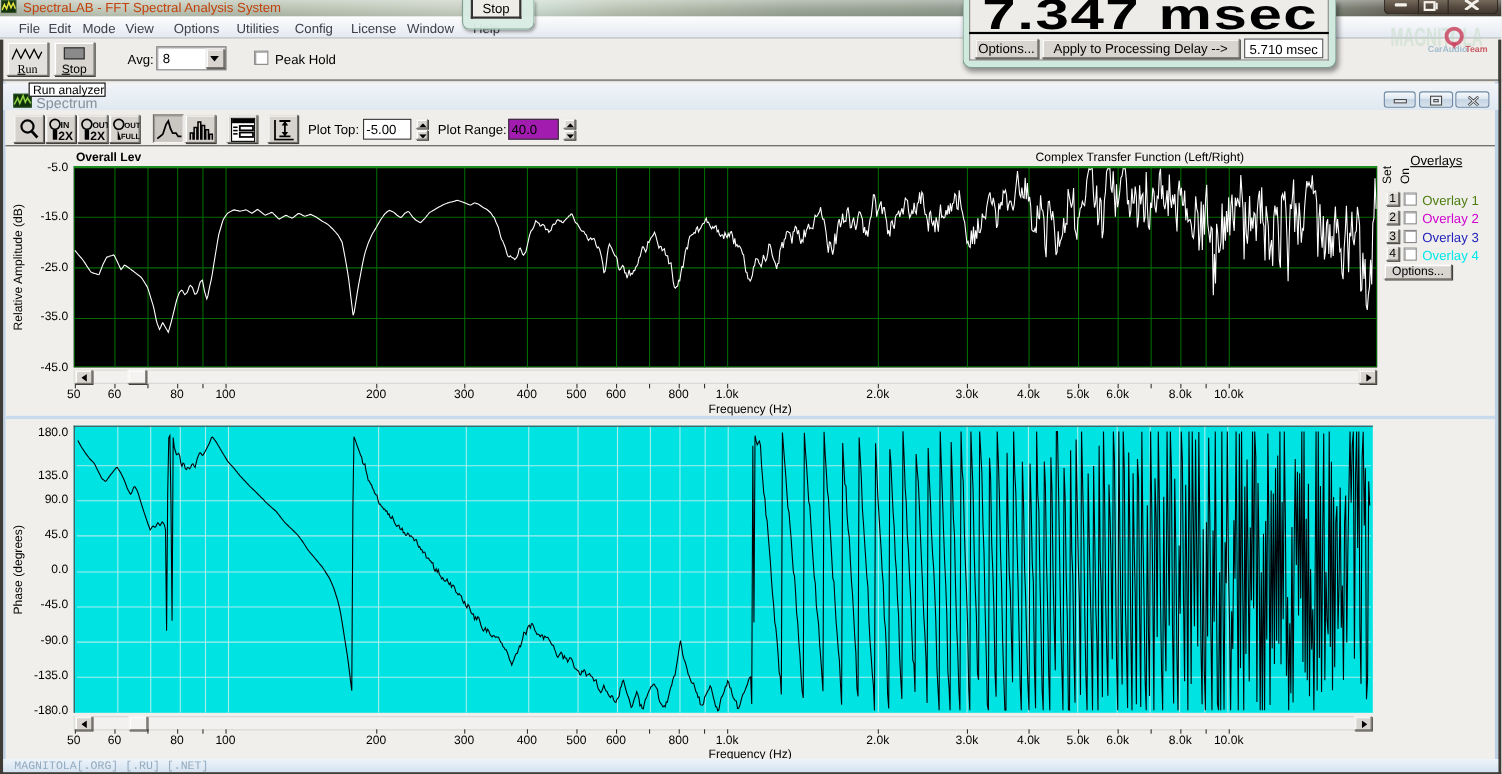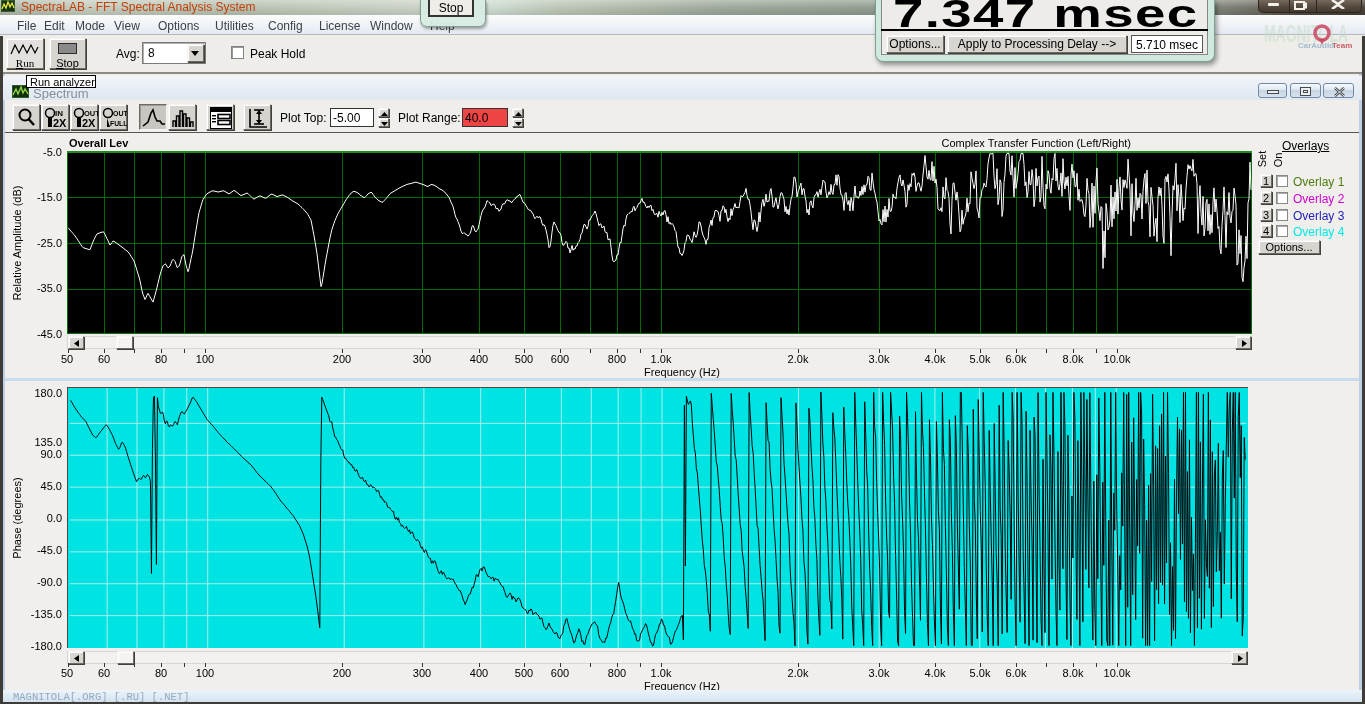--- a/index.html
+++ b/index.html
@@ -174,21 +174,21 @@
         <path d="M3.5,0 L7,4 L0,4 Z" fill="#000"></path>
       </svg>
     </div>
  <div class="abs btn3d" style="left:0;top:10px;width:11px;height:9px;">
       <svg class="abs" style="left:2px;top:2.5px" width="7" height="4">
         <path d="M0,0 L7,0 L3.5,4 Z" fill="#000"></path>
       </svg>
     </div>
 </div>
 <div class="abs" style="left:398px;top:111px;font-size:12px;">Plot Range:</div>
-<div class="abs" style="left:462px;top:108px;width:46px;height:19px;background:#ef4444;border:1px solid #333;font-size:12px;padding:2px 0 0 2px;">40.0</div>
+<div class="abs" style="left:462px;top:108px;width:46px;height:19px;background:#a21caf;border:1px solid #333;font-size:12px;padding:2px 0 0 2px;">40.0</div>
 <div class="abs" style="left:512px;top:108px;width:11px;height:19px;">
  <div class="abs btn3d" style="left:0;top:0;width:11px;height:9px;">
       <svg class="abs" style="left:2px;top:2.5px" width="7" height="4">
         <path d="M3.5,0 L7,4 L0,4 Z" fill="#000"></path>
       </svg>
     </div>
  <div class="abs btn3d" style="left:0;top:10px;width:11px;height:9px;">
       <svg class="abs" style="left:2px;top:2.5px" width="7" height="4">
         <path d="M0,0 L7,0 L3.5,4 Z" fill="#000"></path>
       </svg>
@@ -313,21 +313,21 @@
 <div class="abs" style="left:1276px;top:225px;width:12px;height:12px;background:#fff;border:1px solid #888;box-shadow:inset 1px 1px 0 #aaa;"></div>
 <div class="abs" style="left:1293px;top:225px;font-size:12px;color:#00e8e8;">Overlay 4</div>
 <div class="abs btn3d" style="left:1258px;top:240px;width:62px;height:14px;font-size:11px;text-align:center;padding-top:0px;">Options...</div>
 
 <div class="abs" style="left:5px;top:378px;width:1354px;height:3px;background:#c8daee;"></div>
 
 <div class="abs" style="left:10px;top:389px;width:14px;height:258px;">
     <div style="position:absolute;left:50%;top:50%;transform:translate(-50%,-50%) rotate(-90deg);white-space:nowrap;font-size:11px;">Phase (degrees)</div>
   </div>
 <div class="yl" style="top:386.5px;">180.0</div>
-<div class="yl" style="top:436px;padding-left:20px;">135.0</div>
+<div class="yl" style="top:426px;padding-left:20px;">135.0</div>
 <div class="yl" style="top:447.7px;">90.0</div>
 <div class="yl" style="top:479.9px;">45.0</div>
 <div class="yl" style="top:512.0px;">0.0</div>
 <div class="yl" style="top:544.1px;">-45.0</div>
 <div class="yl" style="top:576.3px;">-90.0</div>
 <div class="yl" style="top:608.4px;">-135.0</div>
 <div class="yl" style="top:640.0px;">-180.0</div>
 <svg class="abs" style="left:67px;top:387px;background:#00e3e3;border-top:1px solid #4a4a4a;border-left:1px solid #4a4a4a;" width="1181" height="261" viewBox="0 0 1181 261">
 <line x1="37.5" y1="0" x2="37.5" y2="261" stroke="#abeded" stroke-width="1"></line>
     <line x1="67.5" y1="0" x2="67.5" y2="261" stroke="#abeded" stroke-width="1"></line>

